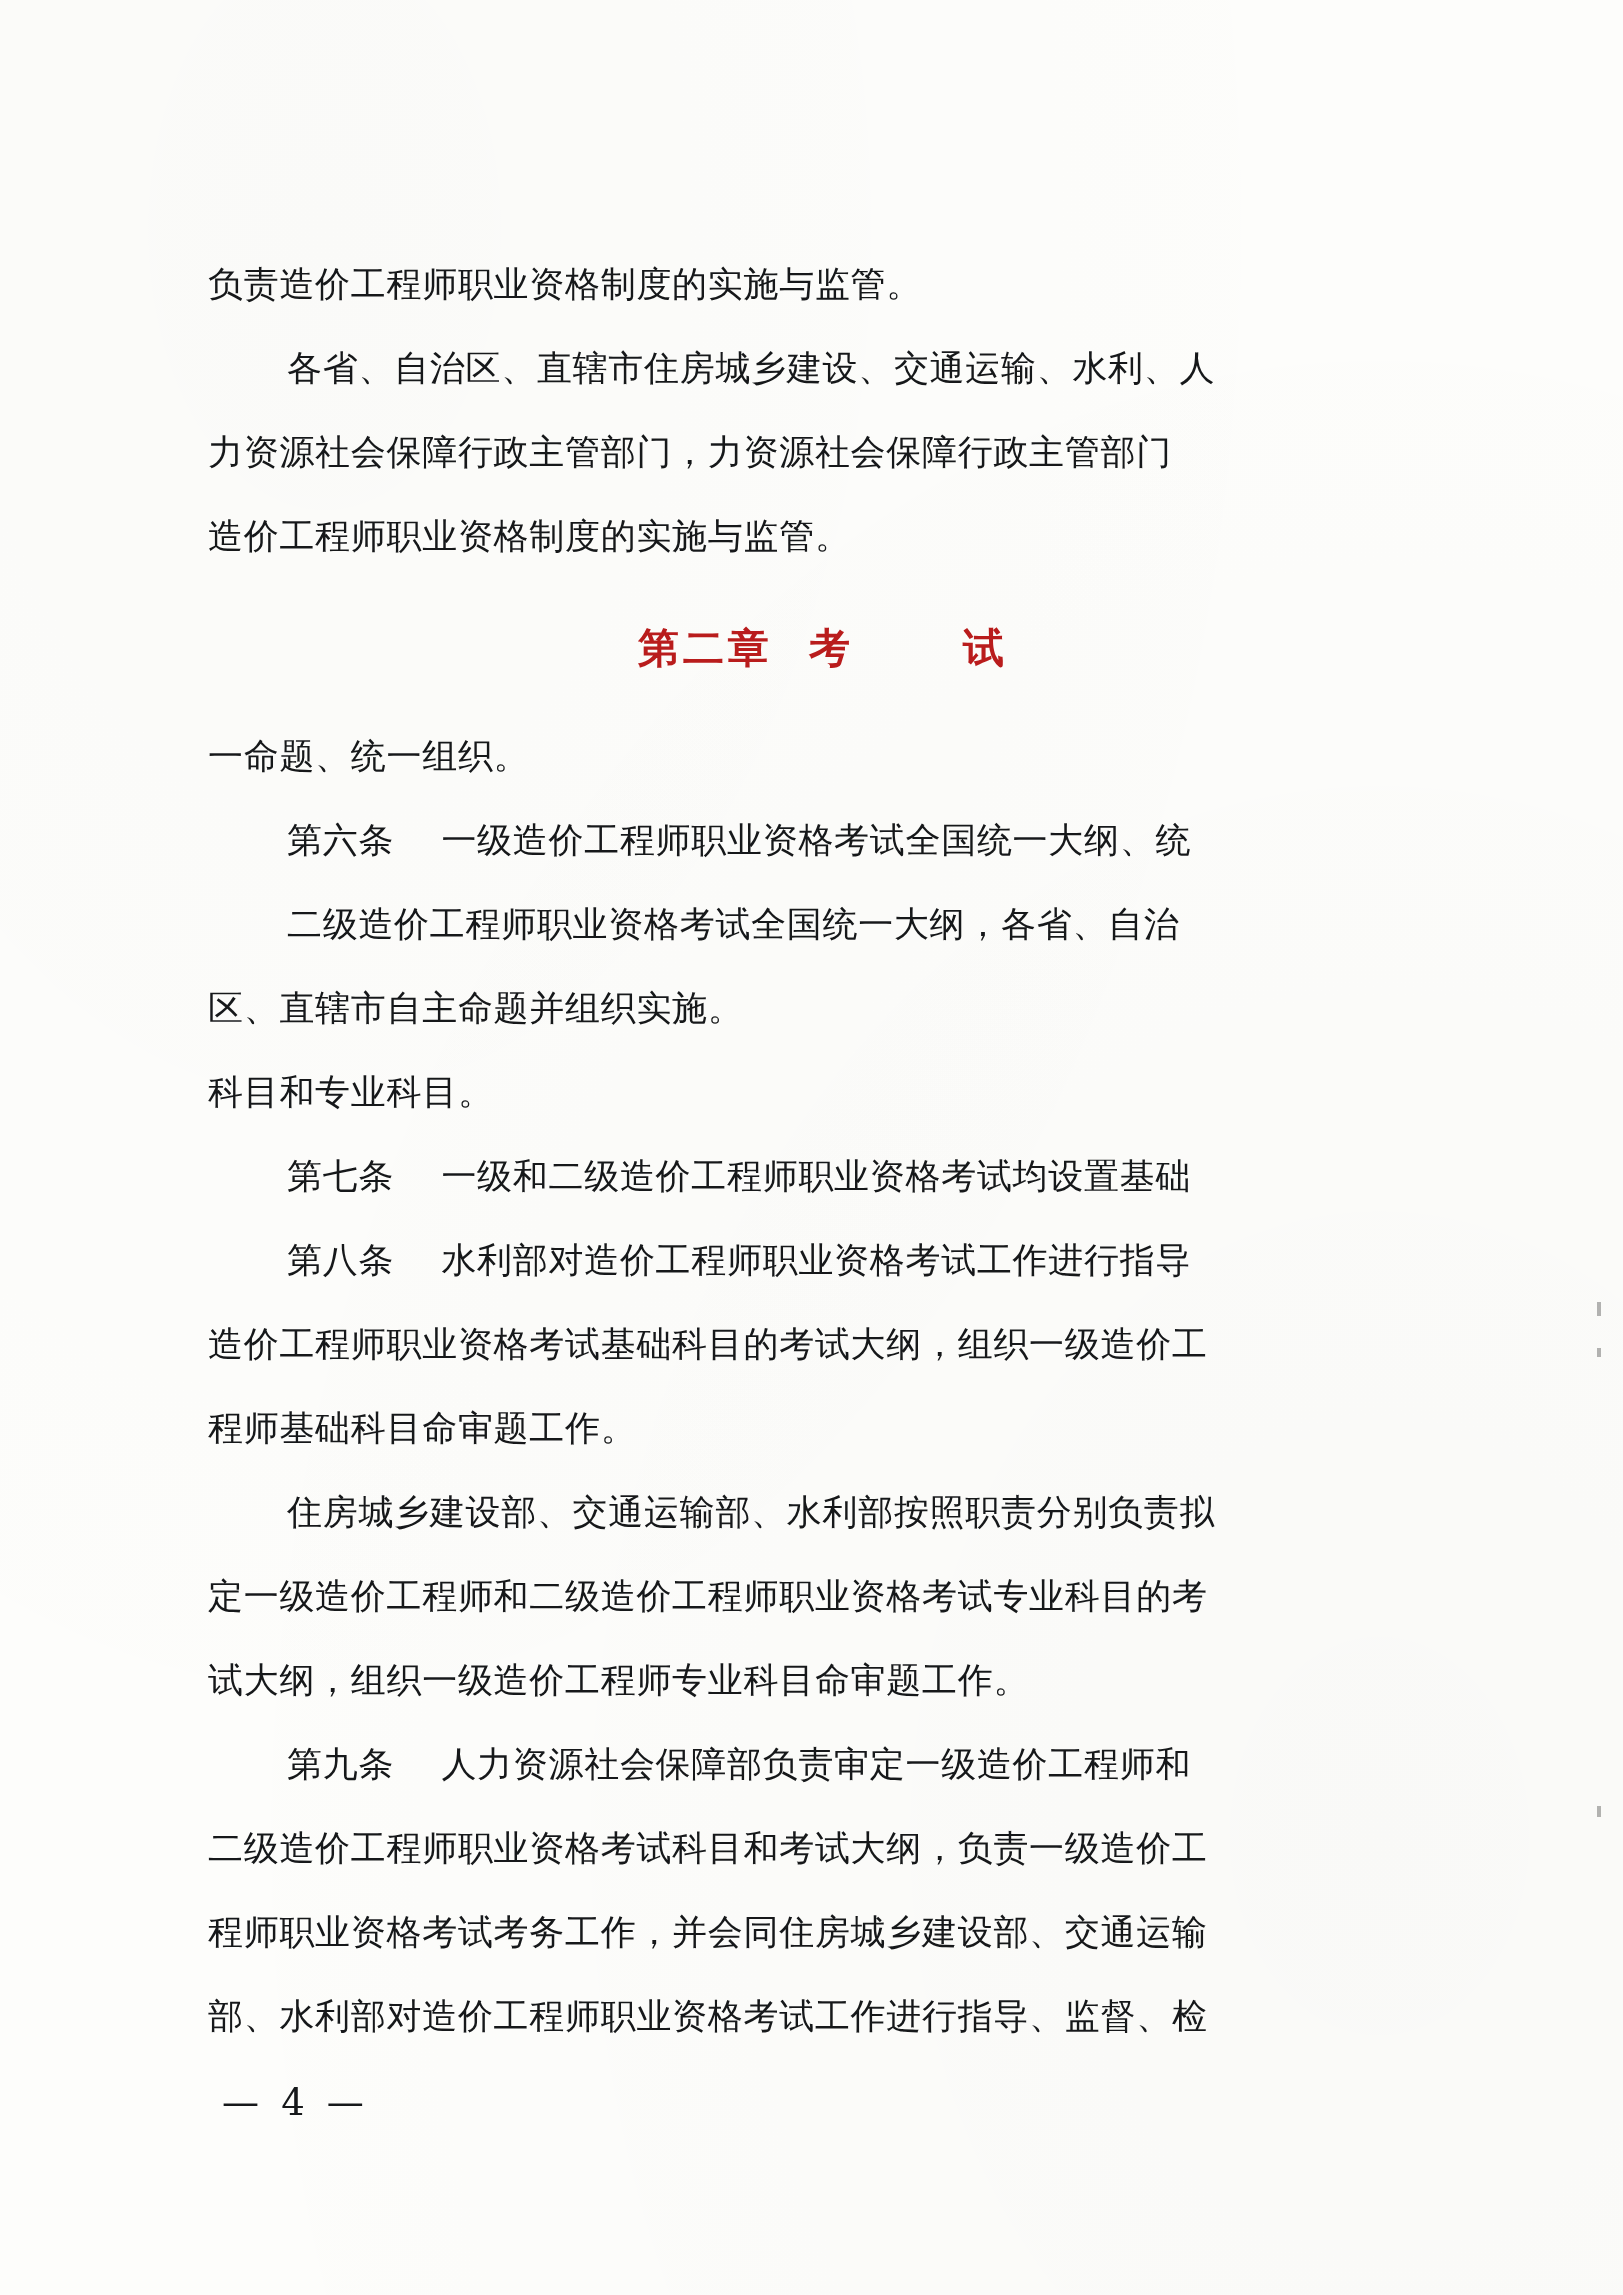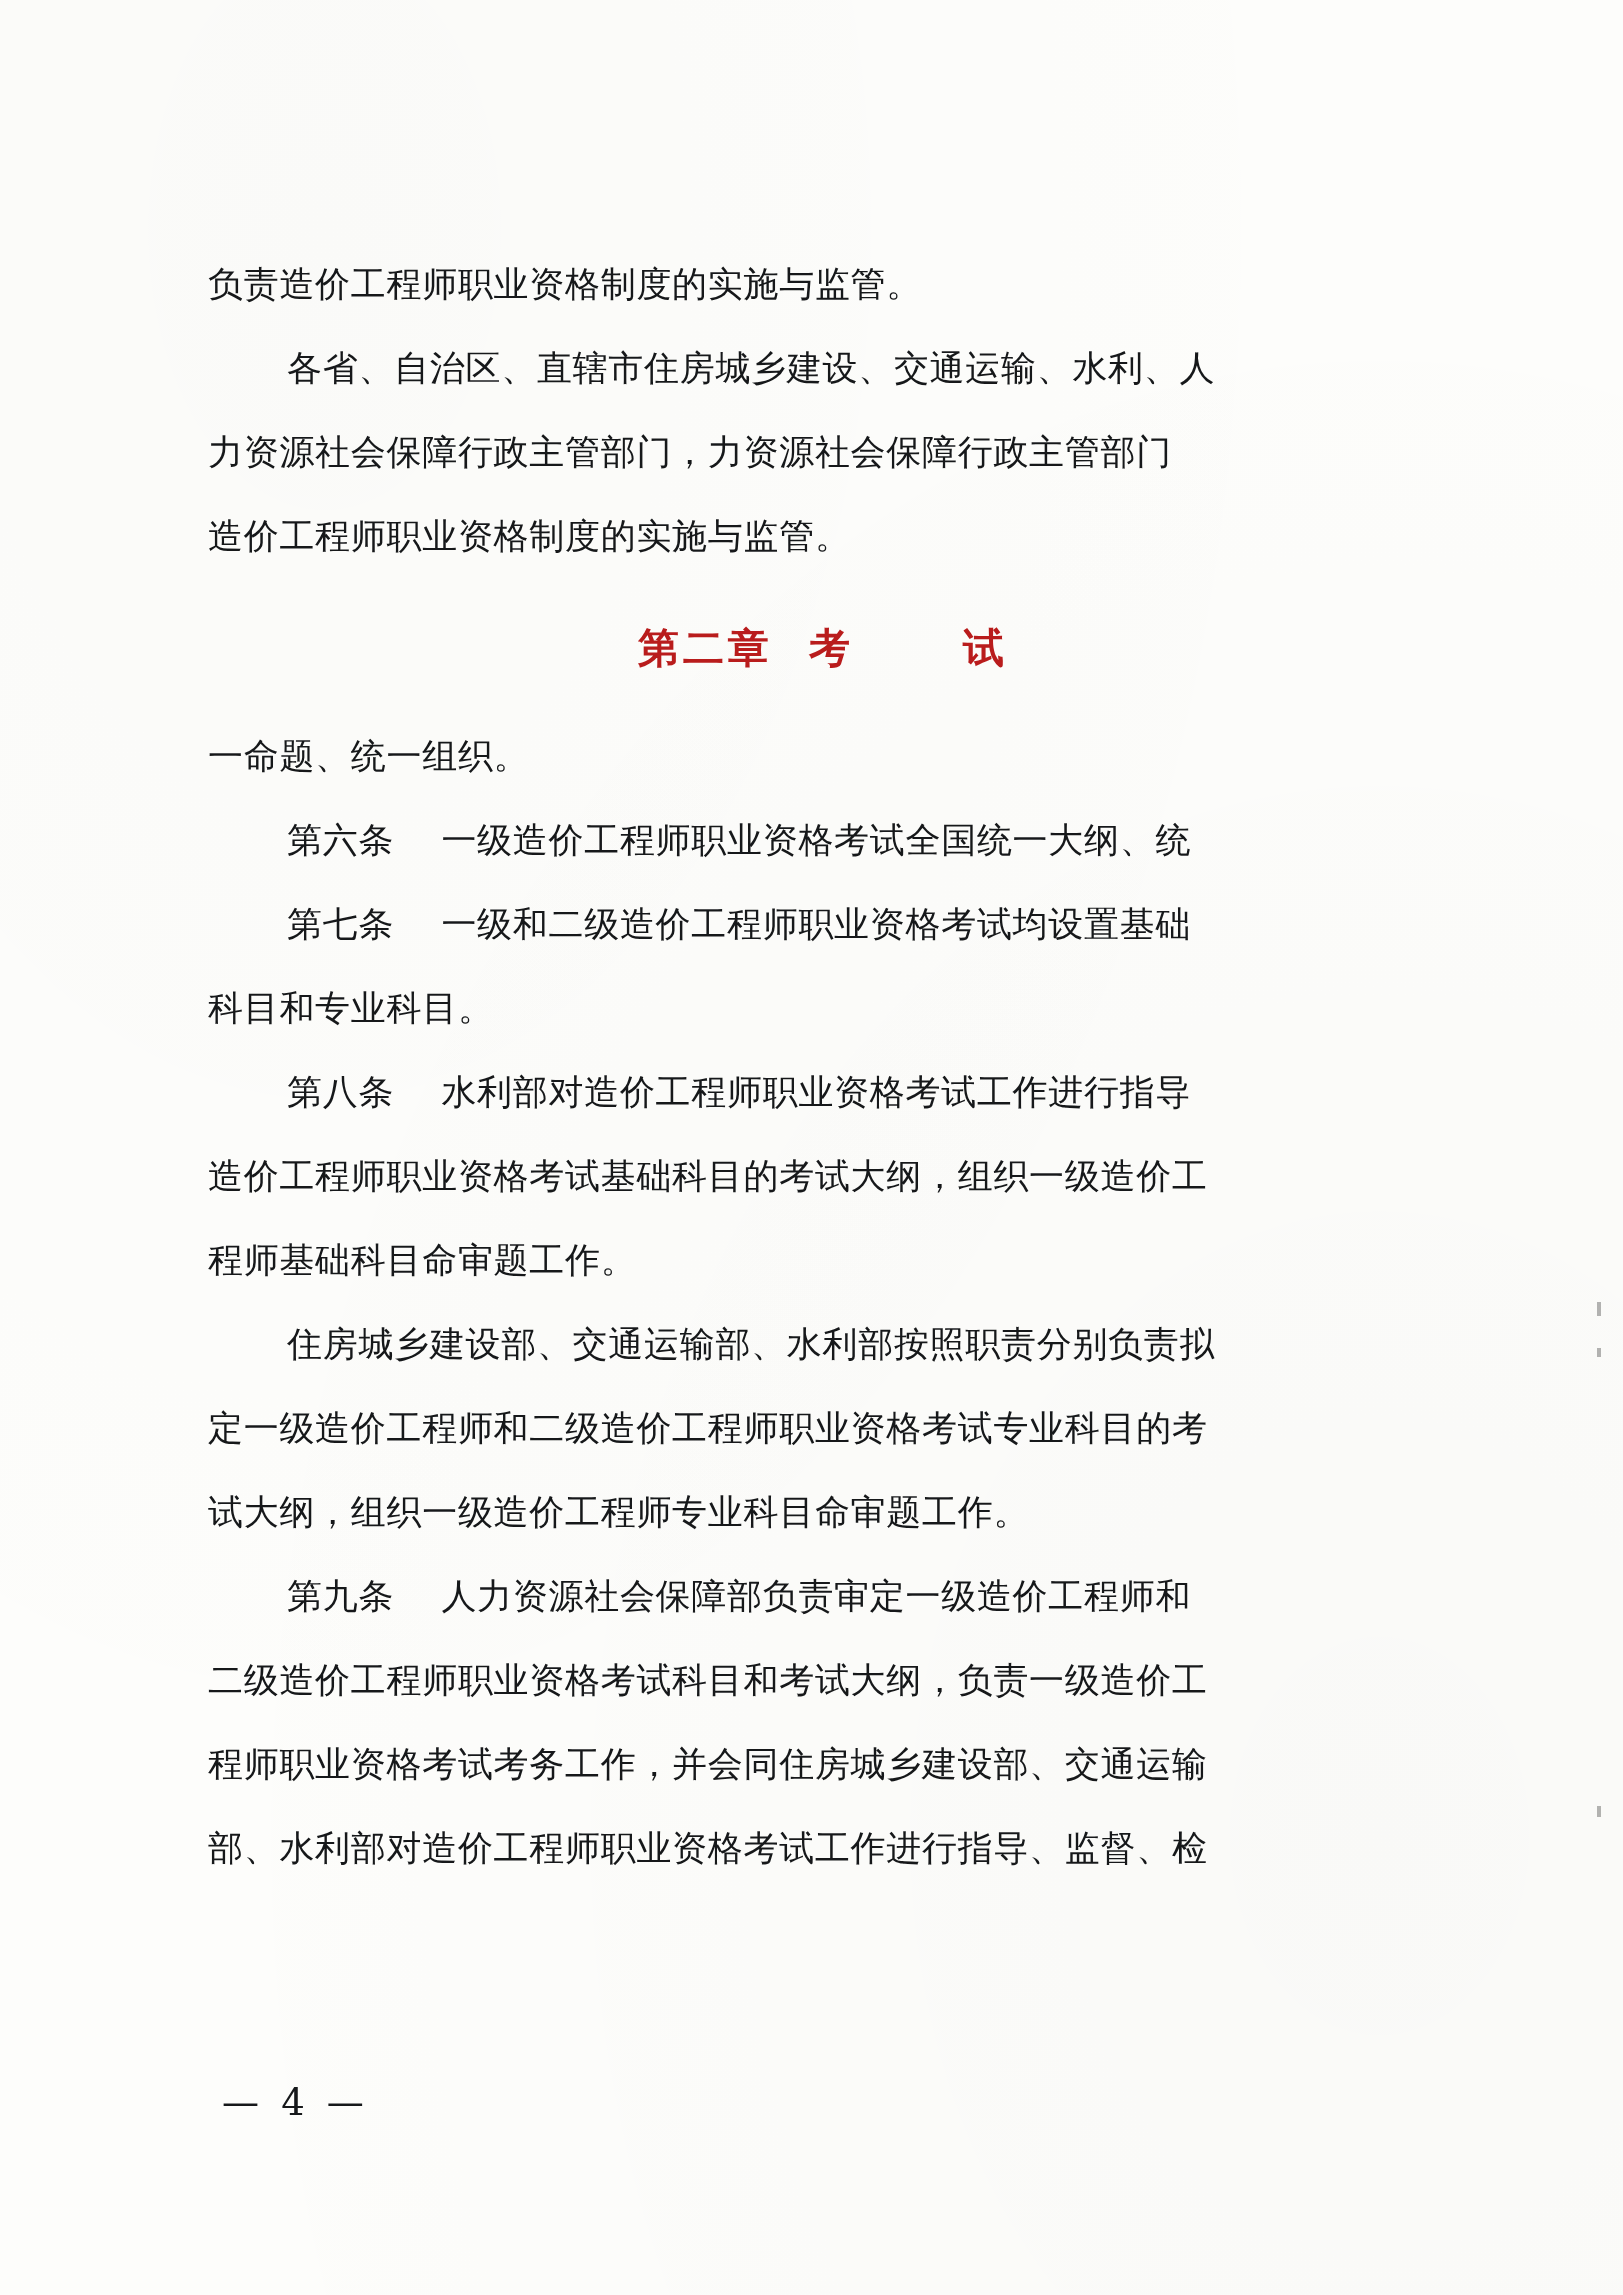--- a/index.html
+++ b/index.html
@@ -94,24 +94,28 @@
       <p class="body-line">造价工程师职业资格制度的实施与监管。</p>
     </div>
 
     <h2 class="chapter-title">第二章  考      试</h2>
 
     <div class="para">
       <p class="body-line">一命题、统一组织。</p>
       <p class="body-line indent">第六条    一级造价工程师职业资格考试全国统一大纲、统</p>
     </div>
 
+    <div class="para">
+      <p class="body-line indent">二级造价工程师职业资格考试全国统一大纲，各省、自治</p>
+      <p class="body-line">区、直辖市自主命题并组织实施。</p>
+    </div>
 
     <div class="para">
+      <p class="body-line">科目和专业科目。</p>
       <p class="body-line indent">第七条    一级和二级造价工程师职业资格考试均设置基础</p>
-      <p class="body-line">科目和专业科目。</p>
     </div>
 
     <div class="para">
       <p class="body-line indent">第八条    水利部对造价工程师职业资格考试工作进行指导</p>
       <p class="body-line">造价工程师职业资格考试基础科目的考试大纲，组织一级造价工</p>
       <p class="body-line">程师基础科目命审题工作。</p>
     </div>
 
     <div class="para">
       <p class="body-line indent">住房城乡建设部、交通运输部、水利部按照职责分别负责拟</p>

